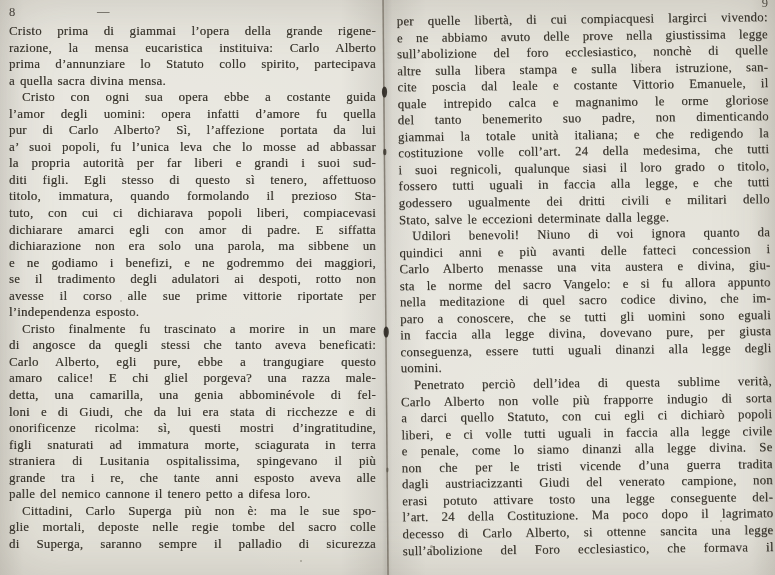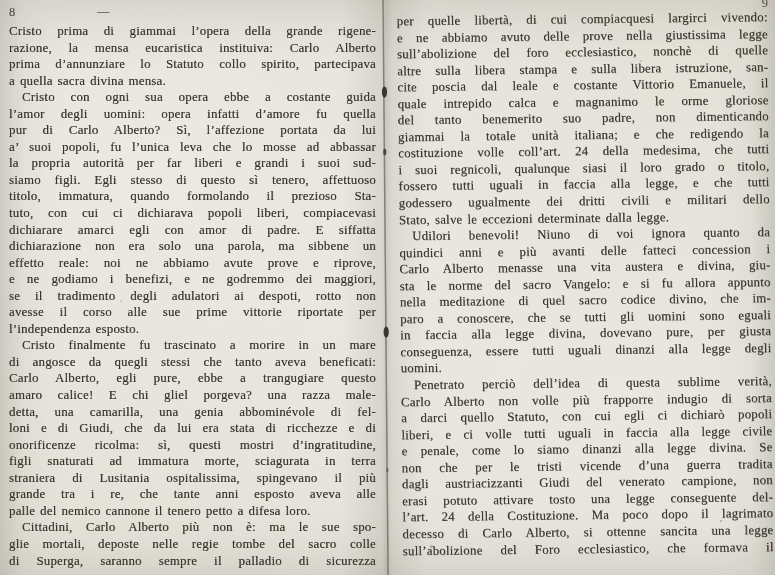--- a/index.html
+++ b/index.html
@@ -63,46 +63,45 @@
             <div class="line">razione, la mensa eucaristica instituiva: Carlo Alberto</div>
             <div class="line">prima d’annunziare lo Statuto collo spirito, partecipava</div>
             <div class="line endline">a quella sacra divina mensa.</div>
           </div>
           <div>
             <div class="line firstindent">Cristo con ogni sua opera ebbe a costante guida</div>
             <div class="line">l’amor degli uomini: opera infatti d’amore fu quella</div>
             <div class="line">pur di Carlo Alberto? Sì, l’affezione portata da lui</div>
             <div class="line">a’ suoi popoli, fu l’unica leva che lo mosse ad abbassar</div>
             <div class="line">la propria autorità per far liberi e grandi i suoi sud-</div>
-            <div class="line">siamo figli. Egli stesso di questo sì tenero, affettuoso</div>
+            <div class="line">diti figli. Egli stesso di questo sì tenero, affettuoso</div>
             <div class="line">titolo, immatura, quando formolando il prezioso Sta-</div>
             <div class="line">tuto, con cui ci dichiarava popoli liberi, compiacevasi</div>
             <div class="line">dichiarare amarci egli con amor di padre. E siffatta</div>
             <div class="line">dichiarazione non era solo una parola, ma sibbene un</div>
-            <div class="line">effetto reale: noi ne abbiamo avute prove e riprove,</div>
             <div class="line">e ne godiamo i benefizi, e ne godremmo dei maggiori,</div>
             <div class="line">se il tradimento degli adulatori ai despoti, rotto non</div>
             <div class="line">avesse il corso alle sue prime vittorie riportate per</div>
             <div class="line endline">l’independenza esposto.</div>
           </div>
           <div>
             <div class="line firstindent">Cristo finalmente fu trascinato a morire in un mare</div>
             <div class="line">di angosce da quegli stessi che tanto aveva beneficati:</div>
             <div class="line">Carlo Alberto, egli pure, ebbe a trangugiare questo</div>
             <div class="line">amaro calice! E chi gliel porgeva? una razza male-</div>
             <div class="line">detta, una camarilla, una genia abbominévole di fel-</div>
             <div class="line">loni e di Giudi, che da lui era stata di ricchezze e di</div>
             <div class="line">onorificenze ricolma: sì, questi mostri d’ingratitudine,</div>
             <div class="line">figli snaturati ad immatura morte, sciagurata in terra</div>
             <div class="line">straniera di Lusitania ospitalissima, spingevano il più</div>
             <div class="line">grande tra i re, che tante anni esposto aveva alle</div>
             <div class="line endline">palle del nemico cannone il tenero petto a difesa loro.</div>
           </div>
           <div>
-            <div class="line firstindent">Cittadini, Carlo Alberto più non è: ma le sue spo-</div>
+            <div class="line firstindent">Cittadini, Carlo Superga più non è: ma le sue spo-</div>
             <div class="line">glie mortali, deposte nelle regie tombe del sacro colle</div>
             <div class="line">di Superga, saranno sempre il palladio di sicurezza</div>
           </div>
         </div>
     </div>
   </div>
 
   <div class="page page-right">
     <span class="pagenum-right">9</span>
     <div class="page-inner">

